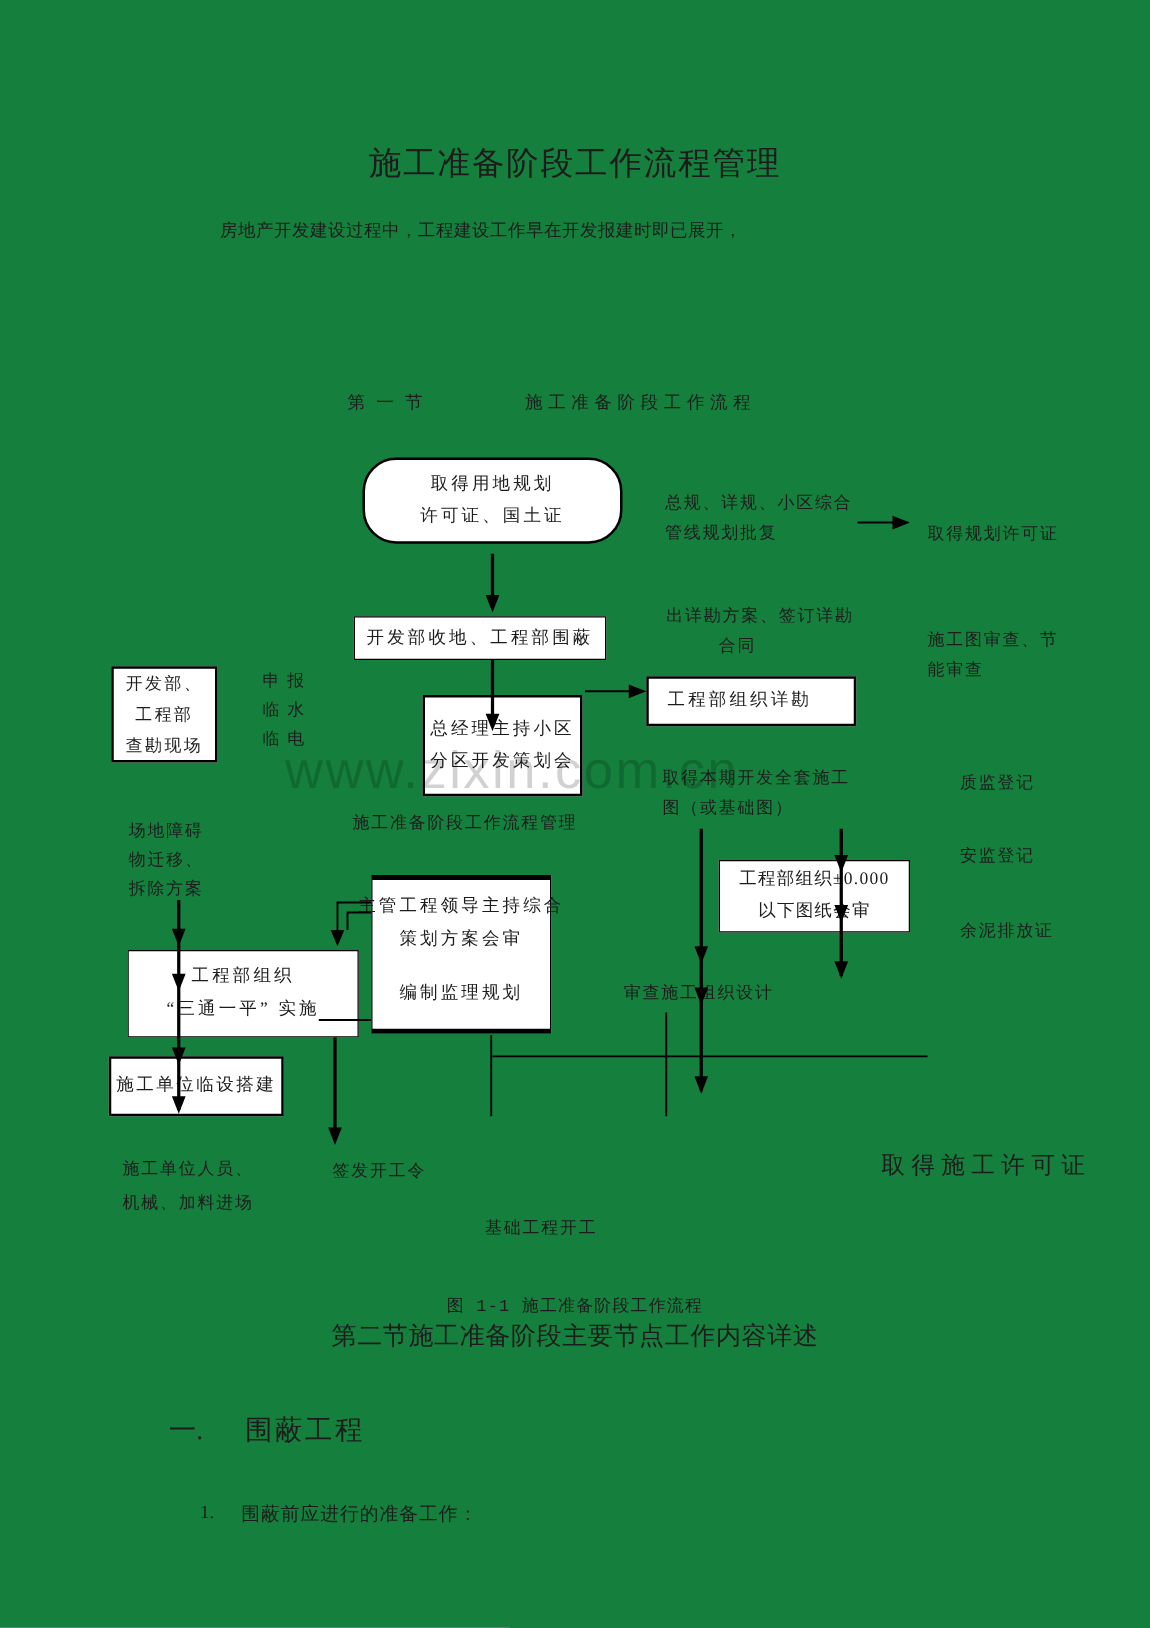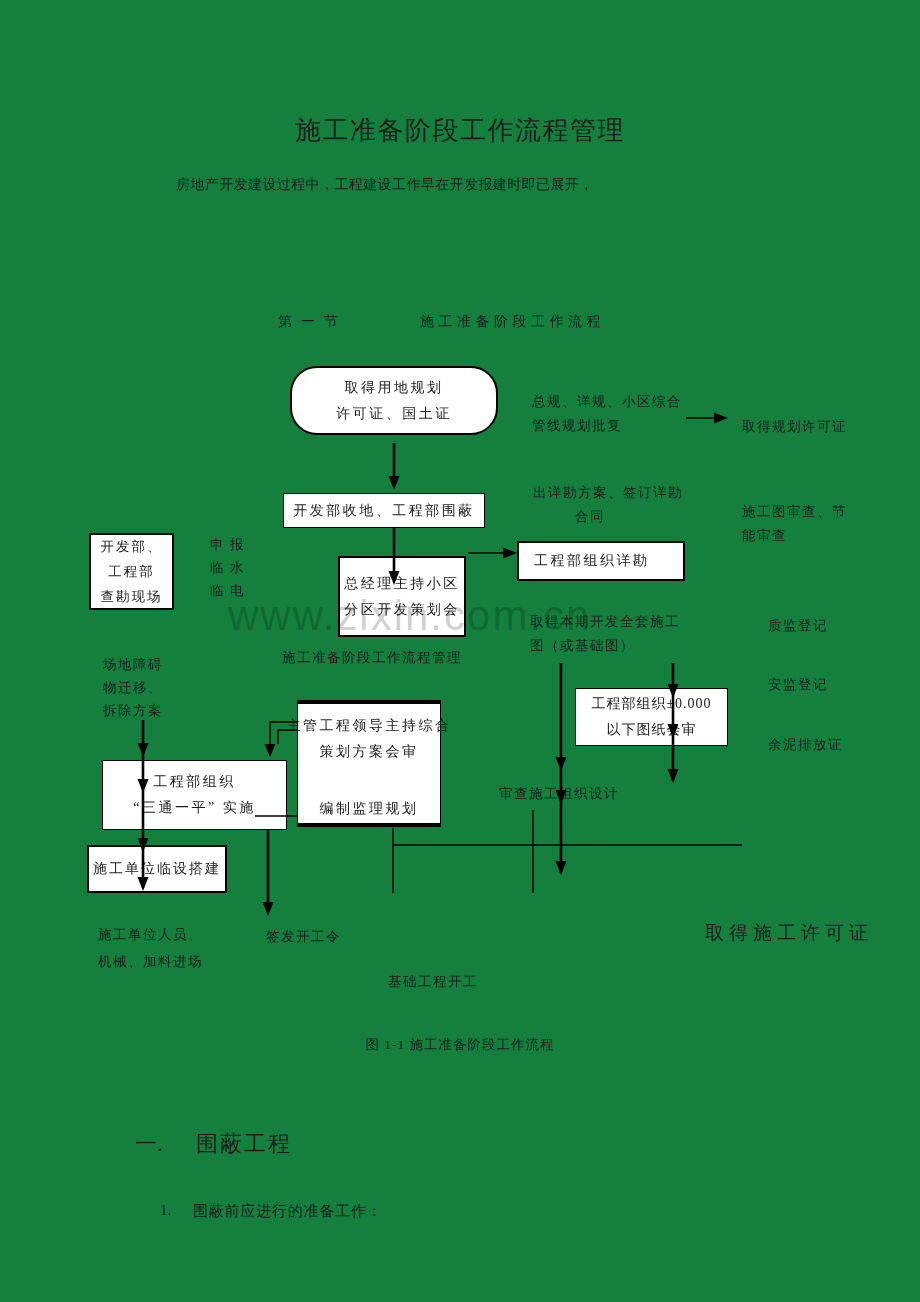--- a/index.html
+++ b/index.html
@@ -26,21 +26,21 @@
   .lbl{
     position:absolute; font-size:13.5px; letter-spacing:1.5px; line-height:24px;
     white-space:nowrap; z-index:2;
   }
   .connectors{position:absolute; left:0; top:0; z-index:3; pointer-events:none;}
   .watermark{
     position:absolute; left:228px; top:592px; z-index:4;
     font-family:"Liberation Sans","DejaVu Sans",sans-serif;
     font-size:42px; letter-spacing:2px; color:rgba(0,0,0,0.18); white-space:nowrap;
   }
-  .caption{position:absolute; left:0; right:0; top:1036px; text-align:center; font-size:13.5px; letter-spacing:1px;}
+  .caption{position:absolute; left:0; right:0; top:1036px; text-align:center; font-size:13.5px; letter-spacing:1px;font-family:Liberation Mono, monospace;}
   .section2{position:absolute; left:0; right:0; top:1055px; text-align:center; font-size:20px; letter-spacing:0.5px;}
 </style>
 </head>
 <body>
 
 <div class="page">
 
   <div class="title">施工准备阶段工作流程管理</div>
   <div class="para" style="left:176px;top:176px">房地产开发建设过程中，工程建设工作早在开发报建时即已展开，</div>
   <div class="para" style="left:278px;top:313px;letter-spacing:9px">第一节</div>
@@ -60,21 +60,21 @@
   </div>
 
   <div class="node" style="left:338px;top:556px;width:128px;height:81px;border-width:2px">
     <div class="ln">总经理主持小区</div>
     <div class="ln">分区开发策划会</div>
   </div>
 
   <div class="node" style="left:297px;top:700px;width:144px;height:127px;border-width:4.5px 1.6px;justify-content:flex-start;padding-top:9px">
     <div class="ln">主管工程领导主持综合</div>
     <div class="ln">策划方案会审</div>
-    <div class="ln" style="margin-top:auto;padding-bottom:1px">编制监理规划</div>
+    <div class="ln" style="margin-top:auto;padding-bottom:15px">编制监理规划</div>
   </div>
 
   <div class="node" style="left:102px;top:760px;width:185px;height:70px">
     <div class="ln">工程部组织</div>
     <div class="ln">“三通一平” 实施</div>
   </div>
 
   <div class="node" style="left:575px;top:688px;width:153px;height:58px;letter-spacing:1px">
     <div class="ln">工程部组织±0.000</div>
     <div class="ln">以下图纸会审</div>
@@ -192,18 +192,19 @@
       <polygon points="262.5,902 273.5,902 268,916"></polygon>
       <polygon points="264.5,744 275.5,744 270,757"></polygon>
       <polygon points="503,547.5 503,558.5 517,553"></polygon>
       <polygon points="714,412.5 714,423.5 728,418"></polygon>
     </g>
   </svg>
 
   <div class="watermark">www.zixin.com.cn</div>
 
   <div class="caption">图 1-1 施工准备阶段工作流程</div>
+  <div class="section2">第二节施工准备阶段主要节点工作内容详述</div>
   <div class="abs" style="left:135px;top:1129px;font-size:22px">一.</div>
   <div class="abs" style="left:196px;top:1129px;font-size:22px;letter-spacing:2px">围蔽工程</div>
   <div class="abs" style="left:160px;top:1202px;font-size:15px">1.</div>
   <div class="abs" style="left:193px;top:1202px;font-size:15px;letter-spacing:0.8px">围蔽前应进行的准备工作：</div>
 
 </div>
 
 </body></html>

